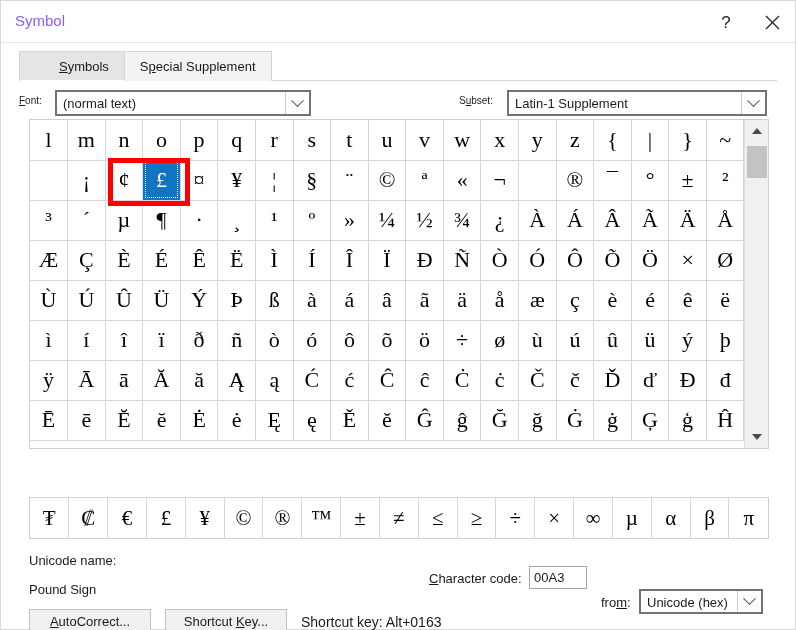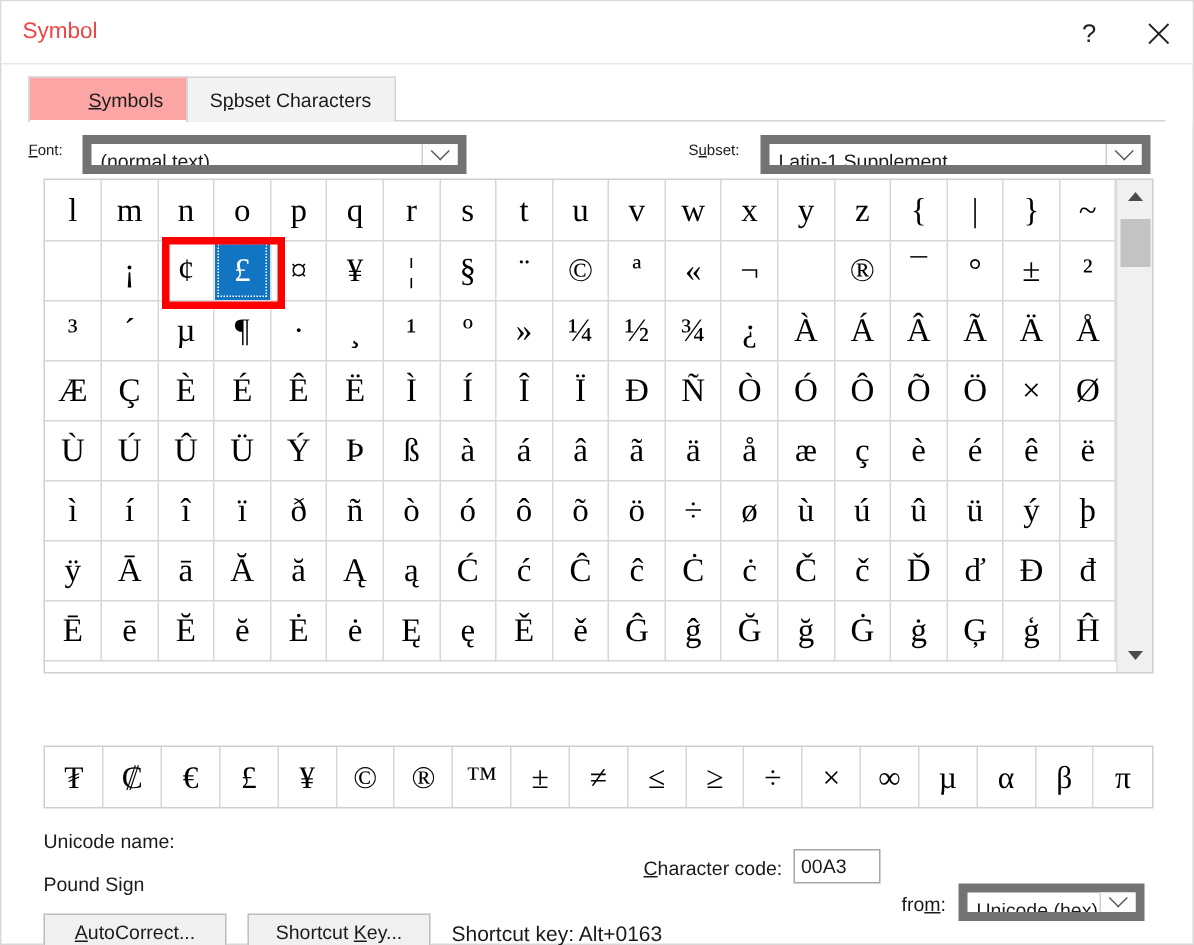--- a/index.html
+++ b/index.html
@@ -24,21 +24,21 @@
   .titlebar {
     position: relative;
     height: 42px;
     background: #ffffff;
     border-bottom: 1px solid #e8e8e8;
   }
   .title-text {
     position: absolute;
     left: 14px; top: 11px;
     font-size: 15px;
-    color: #ef4444;
+    color: #8b5cf6;
   }
   .title-btns {
     position: absolute;
     right: 0; top: 0;
     height: 42px;
     display: flex;
     align-items: stretch;
   }
   .title-btn {
     width: 46px;
@@ -79,21 +79,21 @@
     font-size: 13px;
     border: 1px solid #d4d4d4;
     border-bottom: none;
     background: #f3f3f3;
     color: #1b1b1b;
     margin-right: -1px;
     vertical-align: bottom;
     z-index: 1;
   }
   .tab.active {
-    background: #fca5a5;
+    background: #e5e5e5;
     z-index: 3;
     padding-left: 39px;
   }
   .tab.active:after {
     content: "";
     position: absolute;
     left: 0; right: 0; bottom: -1px;
     height: 2px;
     background: #ffffff;
     z-index: 4;
@@ -109,21 +109,21 @@
   .lbl {
     position: absolute;
     top: 5px;
     font-size: 10px;
     color: #1b1b1b;
   }
   .combo {
     position: absolute;
     top: 0;
     height: 26px;
-    border: 6px solid #737373;
+    border: 2px solid #737373;
     background: #ffffff;
     display: flex;
     align-items: stretch;
   }
   .combo .val {
     flex: 1;
     line-height: 24px;
     padding-left: 6px;
     font-size: 13px;
     color: #1b1b1b;
@@ -319,21 +319,21 @@
           </svg>
         </span>
       </div>
     </div>
   </div>
 
   <div class="tabstrip">
     <div class="tab active">
       <span class="u">S</span><span>ymbols</span>
     </div><div class="tab">
-      <span>S</span><span class="u">p</span><span>bset Characters</span>
+      <span>S</span><span class="u">p</span><span>ecial Supplement</span>
     </div>
   </div>
 
   <div class="fieldrow">
     <div class="lbl" id="font-label">
       <span class="u">F</span><span>ont:</span>
     </div>
     <div class="combo" id="font-combo">
       <div class="val">(normal text)</div>
       <div class="arrowbox">

